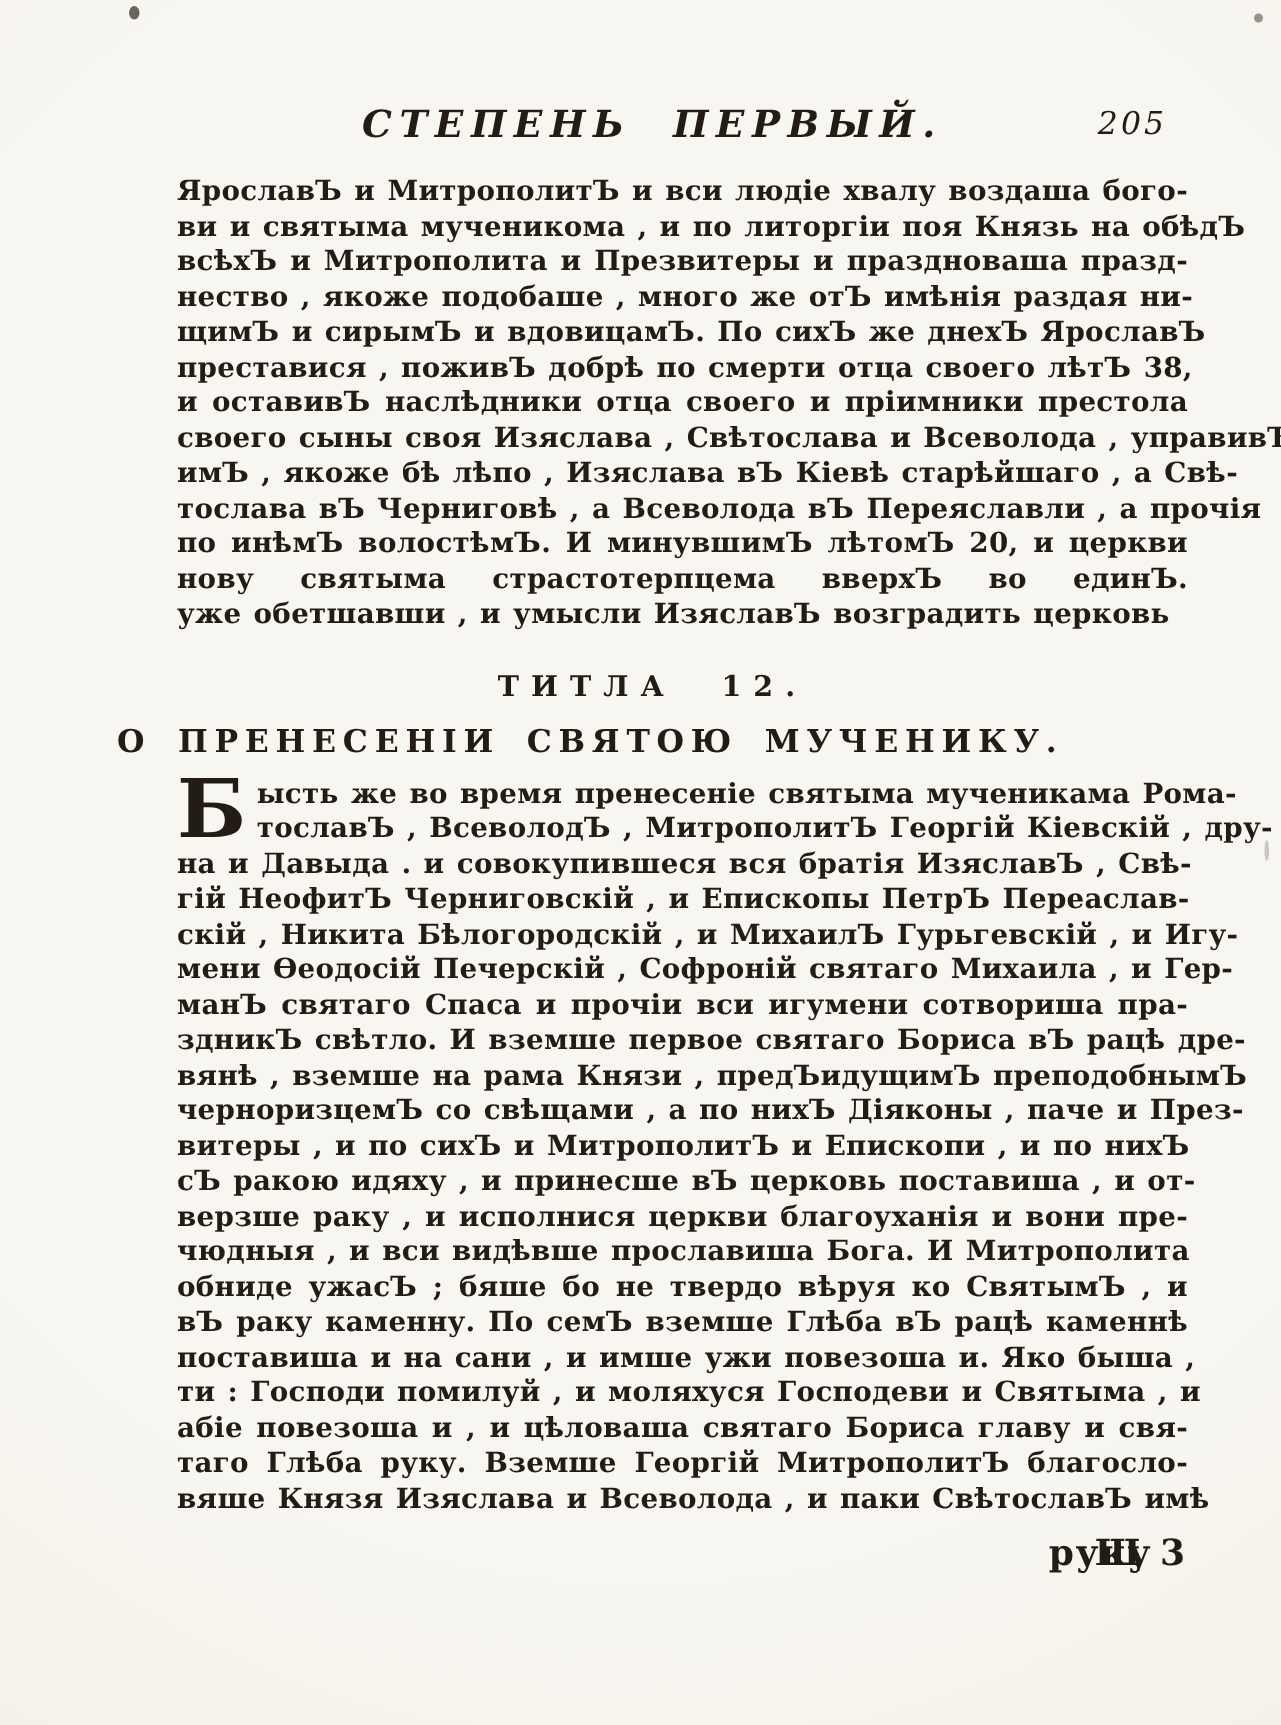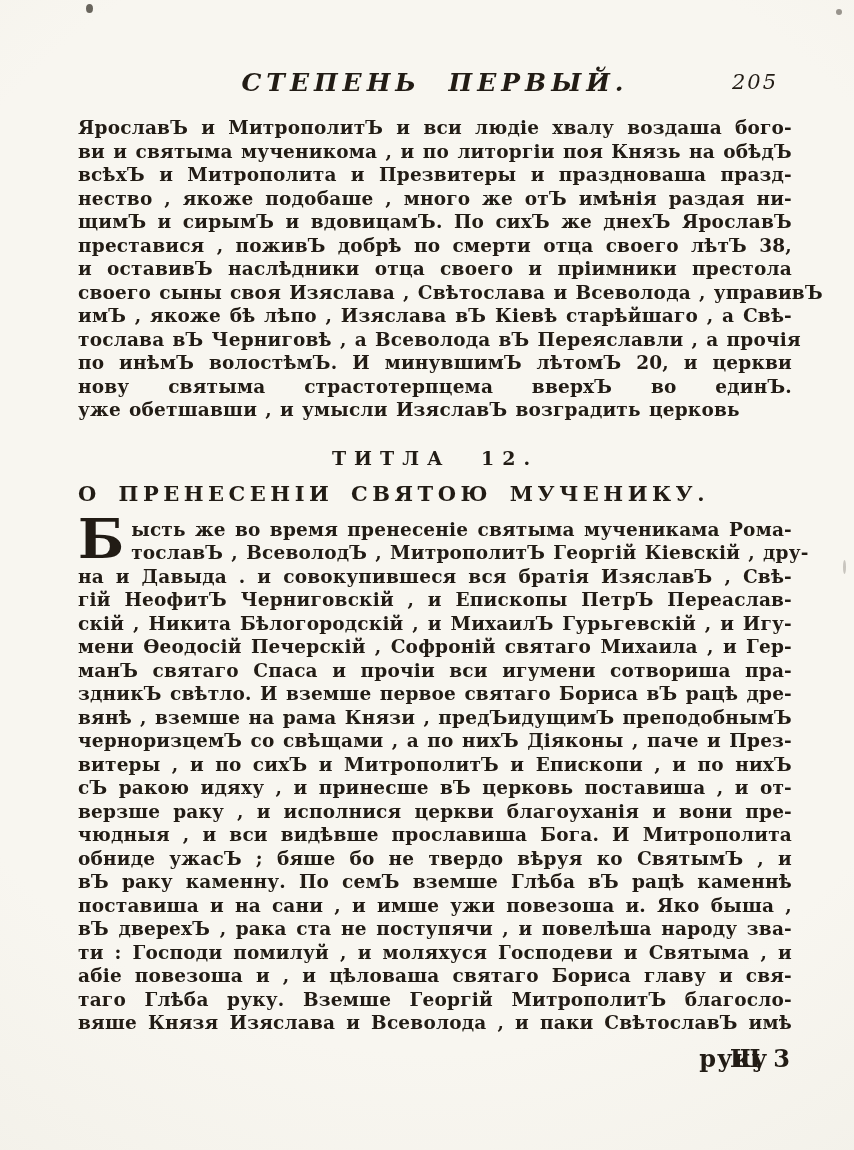--- a/index.html
+++ b/index.html
@@ -41,21 +41,21 @@
     font-weight: 400;
     font-size: 21px;
     letter-spacing: 2px;
   }
 
   .text-block {
     position: absolute;
     top: 116px; left: 78px; width: 714px;
   }
 
-  .para { font-size: 18.5px; font-weight: 700; }
+  .para { font-size: 18.5px; font-weight: 700; margin-left: 40px; }
   .para .line,
   .para [data-name="text-line"] {
     line-height: 23.5px;
     height: 23.5px;
     text-align: justify;
     text-align-last: justify;
     letter-spacing: 0.2px;
     word-spacing: 1.5px;
     white-space: nowrap;
     overflow: visible;
@@ -155,21 +155,20 @@
           <div class="line" data-name="text-line">здникЪ свѣтло. И вземше первое святаго Бориса вЪ рацѣ дре-</div>
           <div class="line" data-name="text-line">вянѣ , вземше на рама Князи , предЪидущимЪ преподобнымЪ</div>
           <div class="line" data-name="text-line">черноризцемЪ со свѣщами , а по нихЪ Діяконы , паче и През-</div>
           <div class="line" data-name="text-line">витеры , и по сихЪ и МитрополитЪ и Епископи , и по нихЪ</div>
           <div class="line" data-name="text-line">сЪ ракою идяху , и принесше вЪ церковь поставиша , и от-</div>
           <div class="line" data-name="text-line">верзше раку , и исполнися церкви благоуханія и вони пре-</div>
           <div class="line" data-name="text-line">чюдныя , и вси видѣвше прославиша Бога. И Митрополита</div>
           <div class="line" data-name="text-line">обниде ужасЪ ; бяше бо не твердо вѣруя ко СвятымЪ , и</div>
           <div class="line" data-name="text-line">вЪ раку каменну. По семЪ вземше Глѣба вЪ рацѣ каменнѣ</div>
           <div class="line" data-name="text-line">поставиша и на сани , и имше ужи повезоша и. Яко быша ,</div>
-          <div class="line" data-name="text-line">вЪ дверехЪ , рака ста не поступячи , и повелѣша народу зва-</div>
           <div class="line" data-name="text-line">ти : Господи помилуй , и моляхуся Господеви и Святыма , и</div>
           <div class="line" data-name="text-line">абіе повезоша и , и цѣловаша святаго Бориса главу и свя-</div>
           <div class="line" data-name="text-line">таго Глѣба руку. Вземше Георгій МитрополитЪ благосло-</div>
           <div class="line" data-name="text-line">вяше Князя Изяслава и Всеволода , и паки СвѣтославЪ имѣ</div>
         </div>
     </div>
 
     <div class="footer-row" data-name="page-footer">
       <span class="signature" data-name="signature-mark">Щ 3</span>
       <span class="catchword" data-name="catchword">руку</span>

